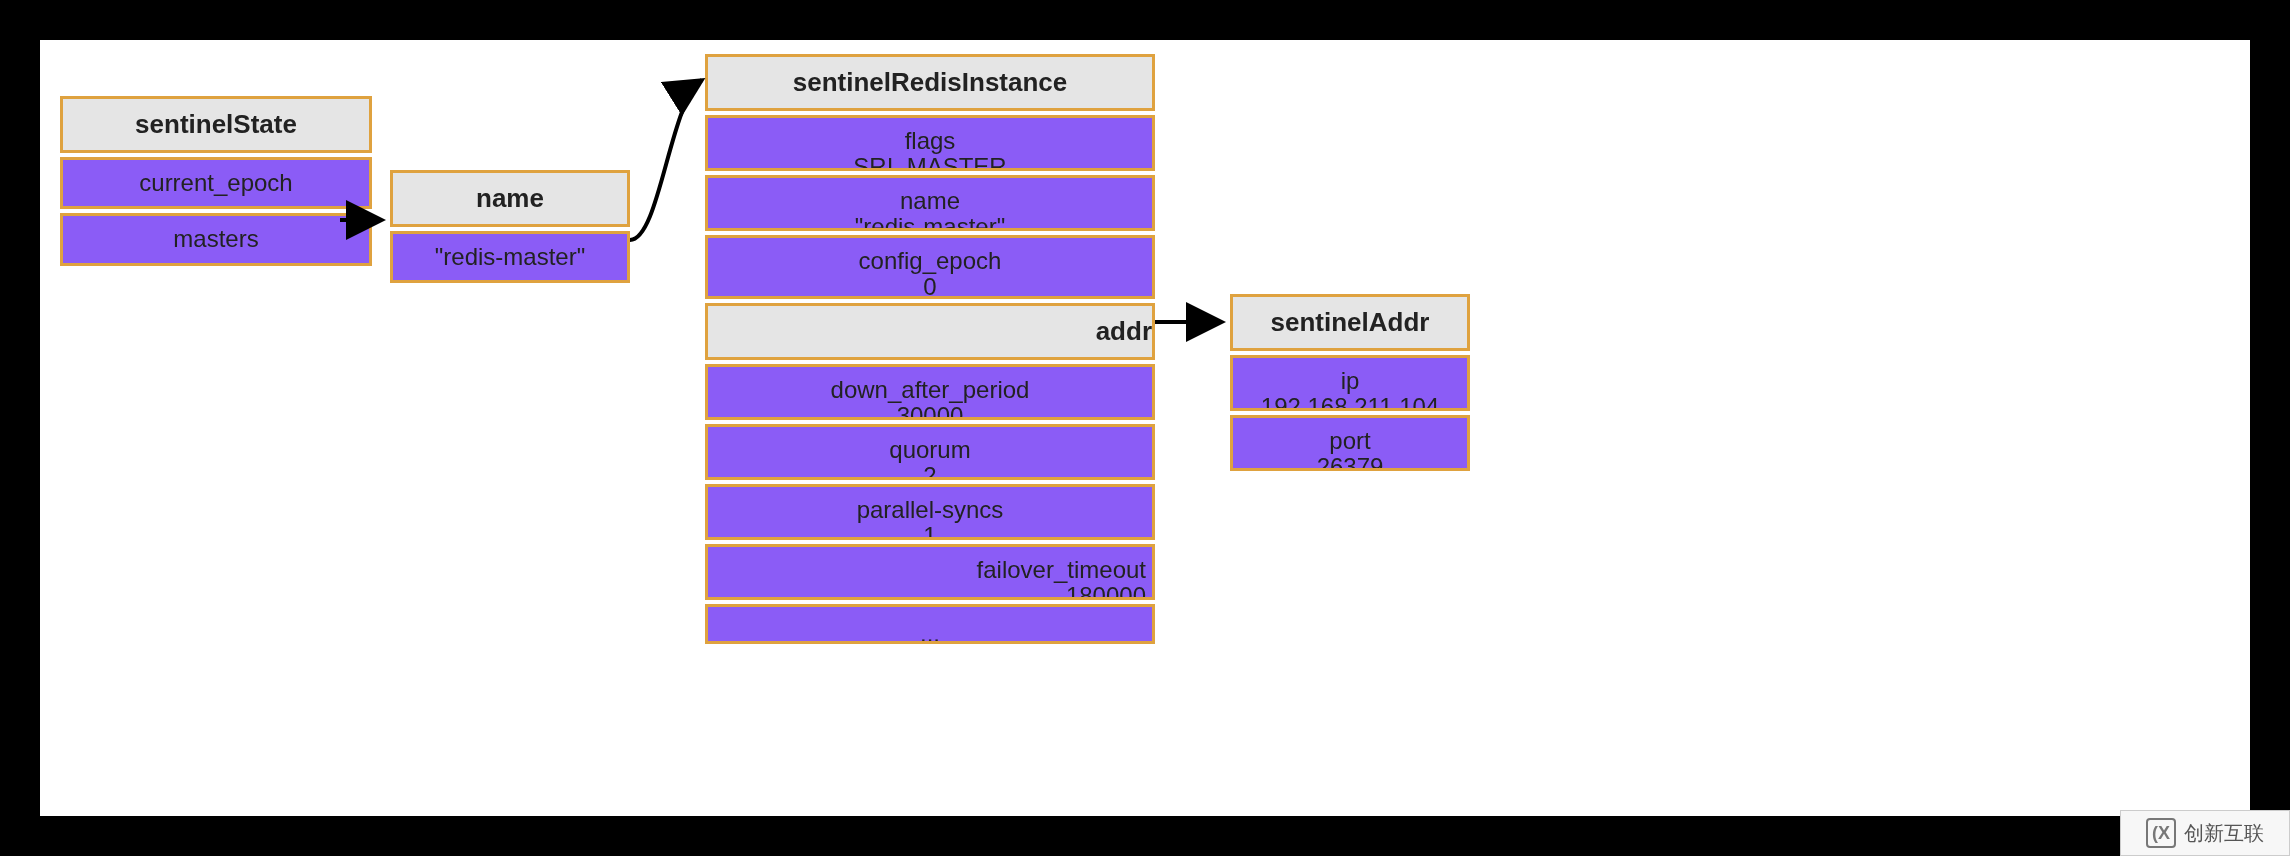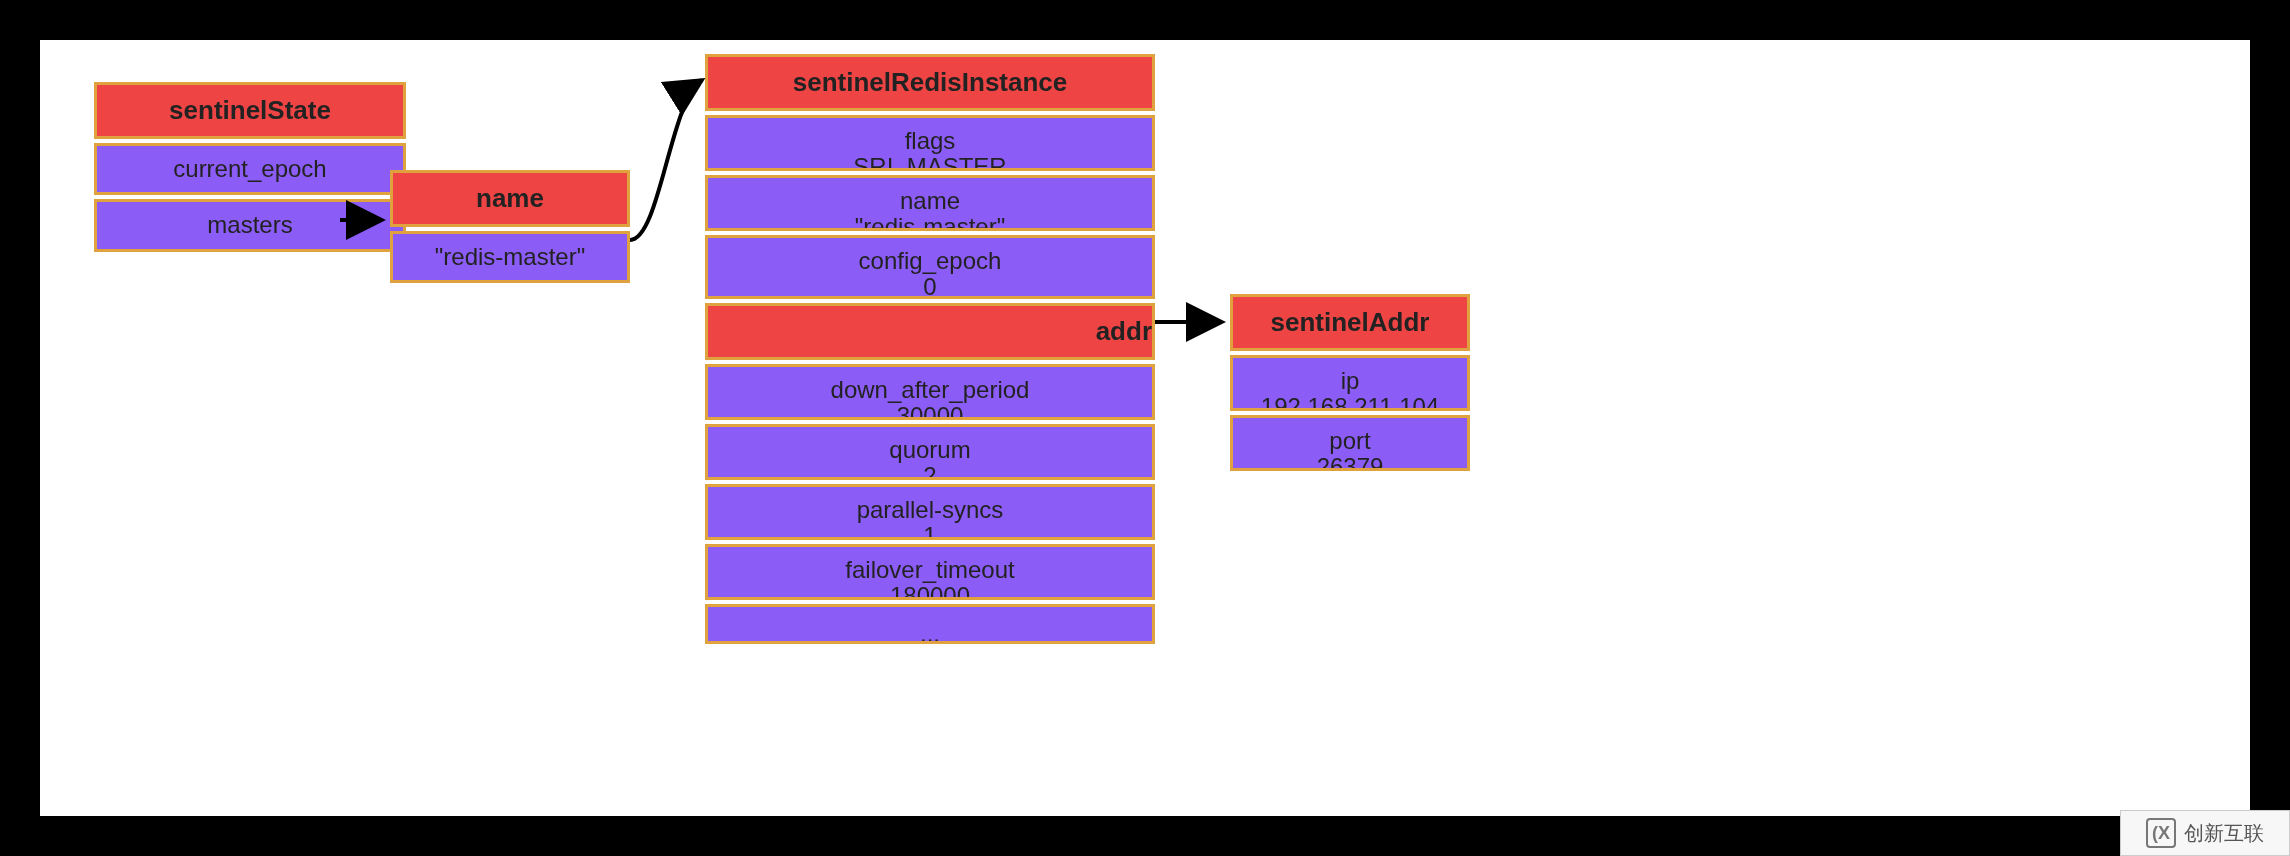--- a/index.html
+++ b/index.html
@@ -19,21 +19,21 @@
     width: 2214px;
     height: 780px;
     background: #fff;
     border: 2px solid #000;
     overflow: hidden;
   }
   .struct {
     position: absolute;
   }
   .header {
-    background: #ef4444;
+    background: #e5e5e5;
     border: 3px solid #dfa23f;
     color: #222;
     font-weight: 700;
     text-align: center;
     padding: 10px 0;
     font-size: 26px;
     margin-bottom: 4px;
   }
   .field {
     background: #8b5cf6;
@@ -83,21 +83,21 @@
     font-size: 18px;
     color: #777;
     font-weight: bold;
   }
 </style>
 </head>
 <body>
 
 <div class="frame">
 
-  <div class="struct" style="left:20px; top:42px; width:312px;margin-left:34px;">
+  <div class="struct" style="left:20px; top:56px; width:312px;">
     <div class="header">sentinelState</div>
     <div class="field">current_epoch</div>
     <div class="field">masters</div>
   </div>
 
   <div class="struct" style="left:350px; top:130px; width:240px;">
     <div class="header">name</div>
     <div class="field">"redis-master"</div>
   </div>
 
@@ -121,21 +121,21 @@
       <span class="sub">30000</span>
     </div>
     <div class="field" style="height:56px;">
       <span class="sub">quorum</span>
       <span class="sub">2</span>
     </div>
     <div class="field" style="height:56px;">
       <span class="sub">parallel-syncs</span>
       <span class="sub">1</span>
     </div>
-    <div class="field" style="height:56px;">
+    <div class="field" style="height:56px;text-align:right;">
       <span class="sub">failover_timeout</span>
       <span class="sub">180000</span>
     </div>
     <div class="field" style="height:40px; padding-top:14px;">
       <span class="sub">...</span>
     </div>
   </div>
 
   <div class="struct" style="left:1190px; top:254px; width:240px;">
     <div class="header">sentinelAddr</div>

